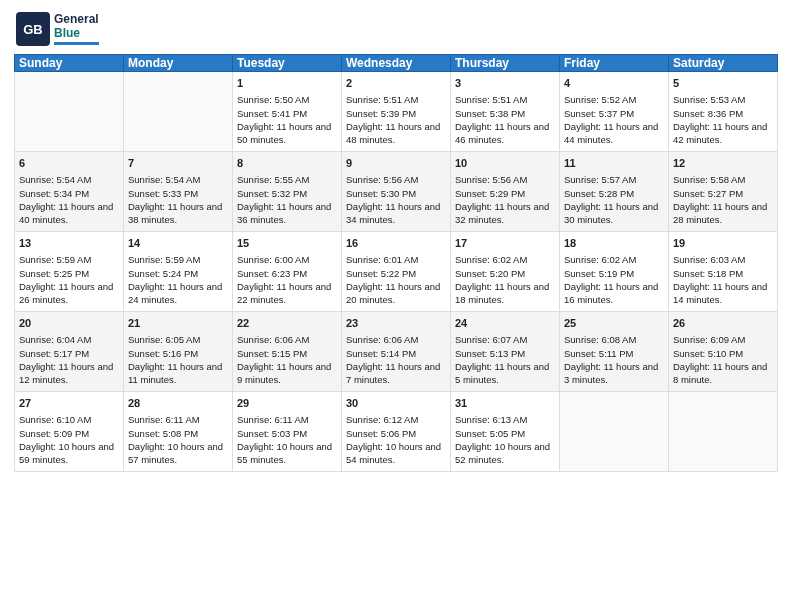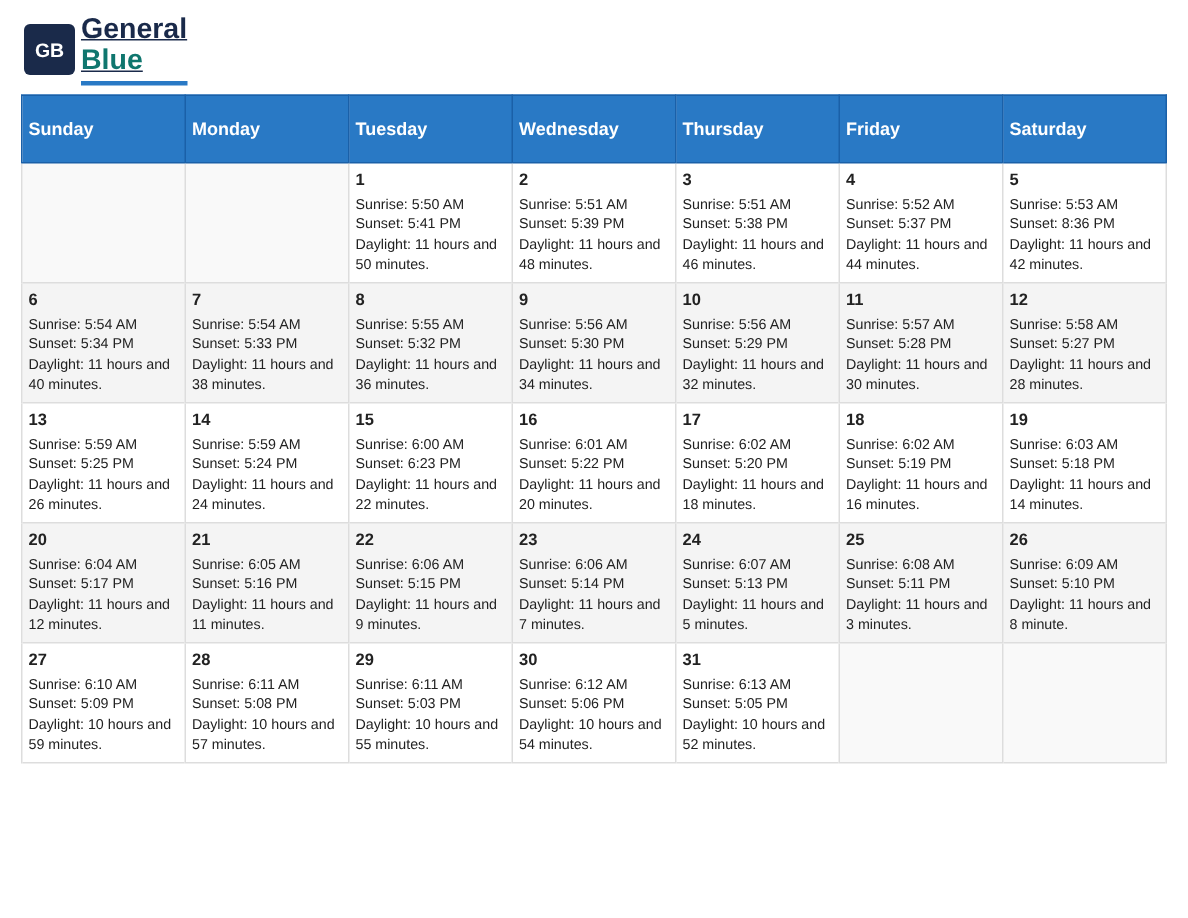--- a/index.html
+++ b/index.html
@@ -46,21 +46,21 @@
     table {
       width: 100%;
       border-collapse: collapse;
       table-layout: fixed;
     }
     thead tr th {
       background: #2979c5;
       color: #fff;
       font-size: 12px;
       font-weight: bold;
-      padding: 15px 4px;
+      padding: 1px 4px;
       text-align: left;
       border: 1px solid #1a60a8;
     }
     tbody tr {
       border-bottom: 1px solid #ddd;
     }
     tbody tr:nth-child(odd) {
       background: #fff;
     }
     tbody tr:nth-child(even) {
@@ -91,21 +91,21 @@
 
 <div class="container">
   <div class="header">
     <div class="logo">
       <div style="display:flex;align-items:center;gap:2px;">
         <svg width="38" height="38" viewBox="0 0 38 38">
           <rect x="2" y="2" width="34" height="34" rx="4" fill="#1a2a4a"></rect>
           <text x="19" y="24" font-size="13" font-weight="bold" fill="white" text-anchor="middle" font-family="Arial">GB</text>
         </svg>
         <div>
-          <div style="font-size:19px;font-weight:bold;color:#1a2a4a;line-height:1.1;text-decoration:underline;">
+          <div style="font-size:12px;font-weight:bold;color:#1a2a4a;line-height:1.1;">
             <span>General</span><br>
             <span style="color:#0f766e;">Blue</span>
           </div>
           <div class="logo-underline"></div>
         </div>
       </div>
     </div>
     <div class="month-info">
       <div class="month-title"></div>
       <div class="location"></div>

